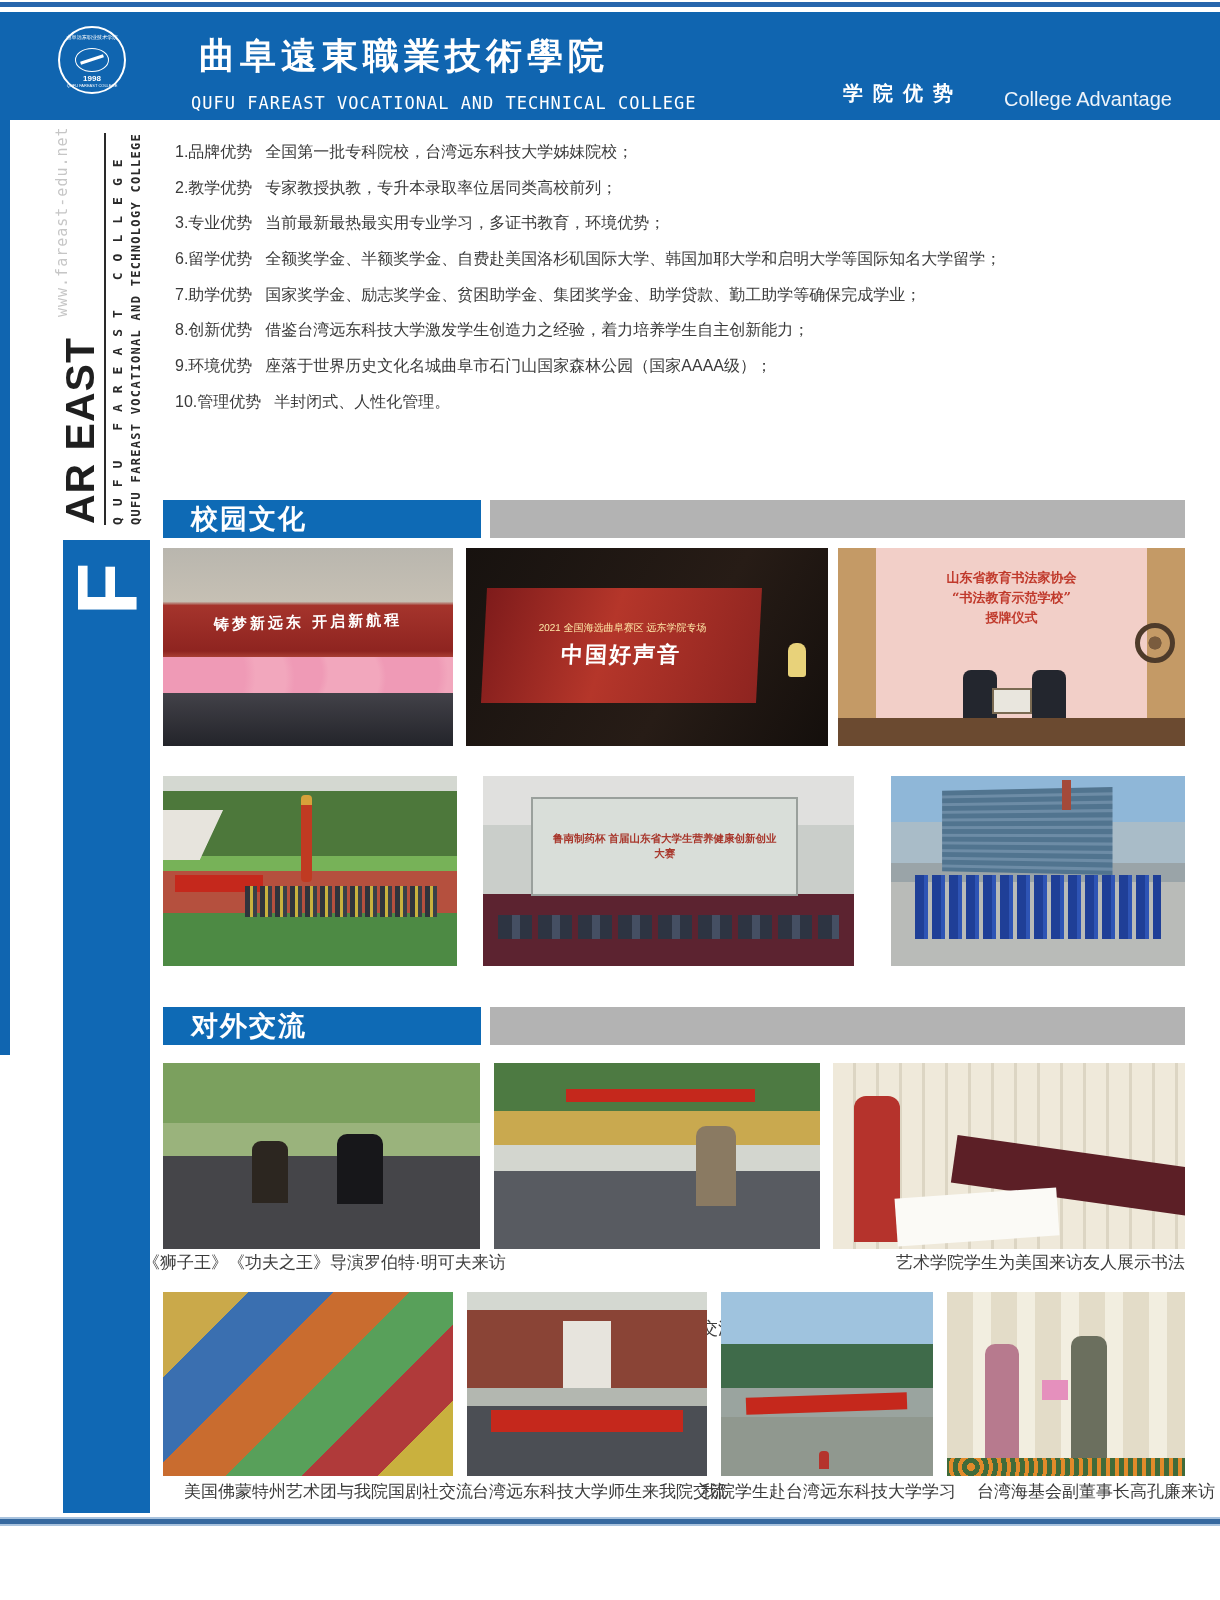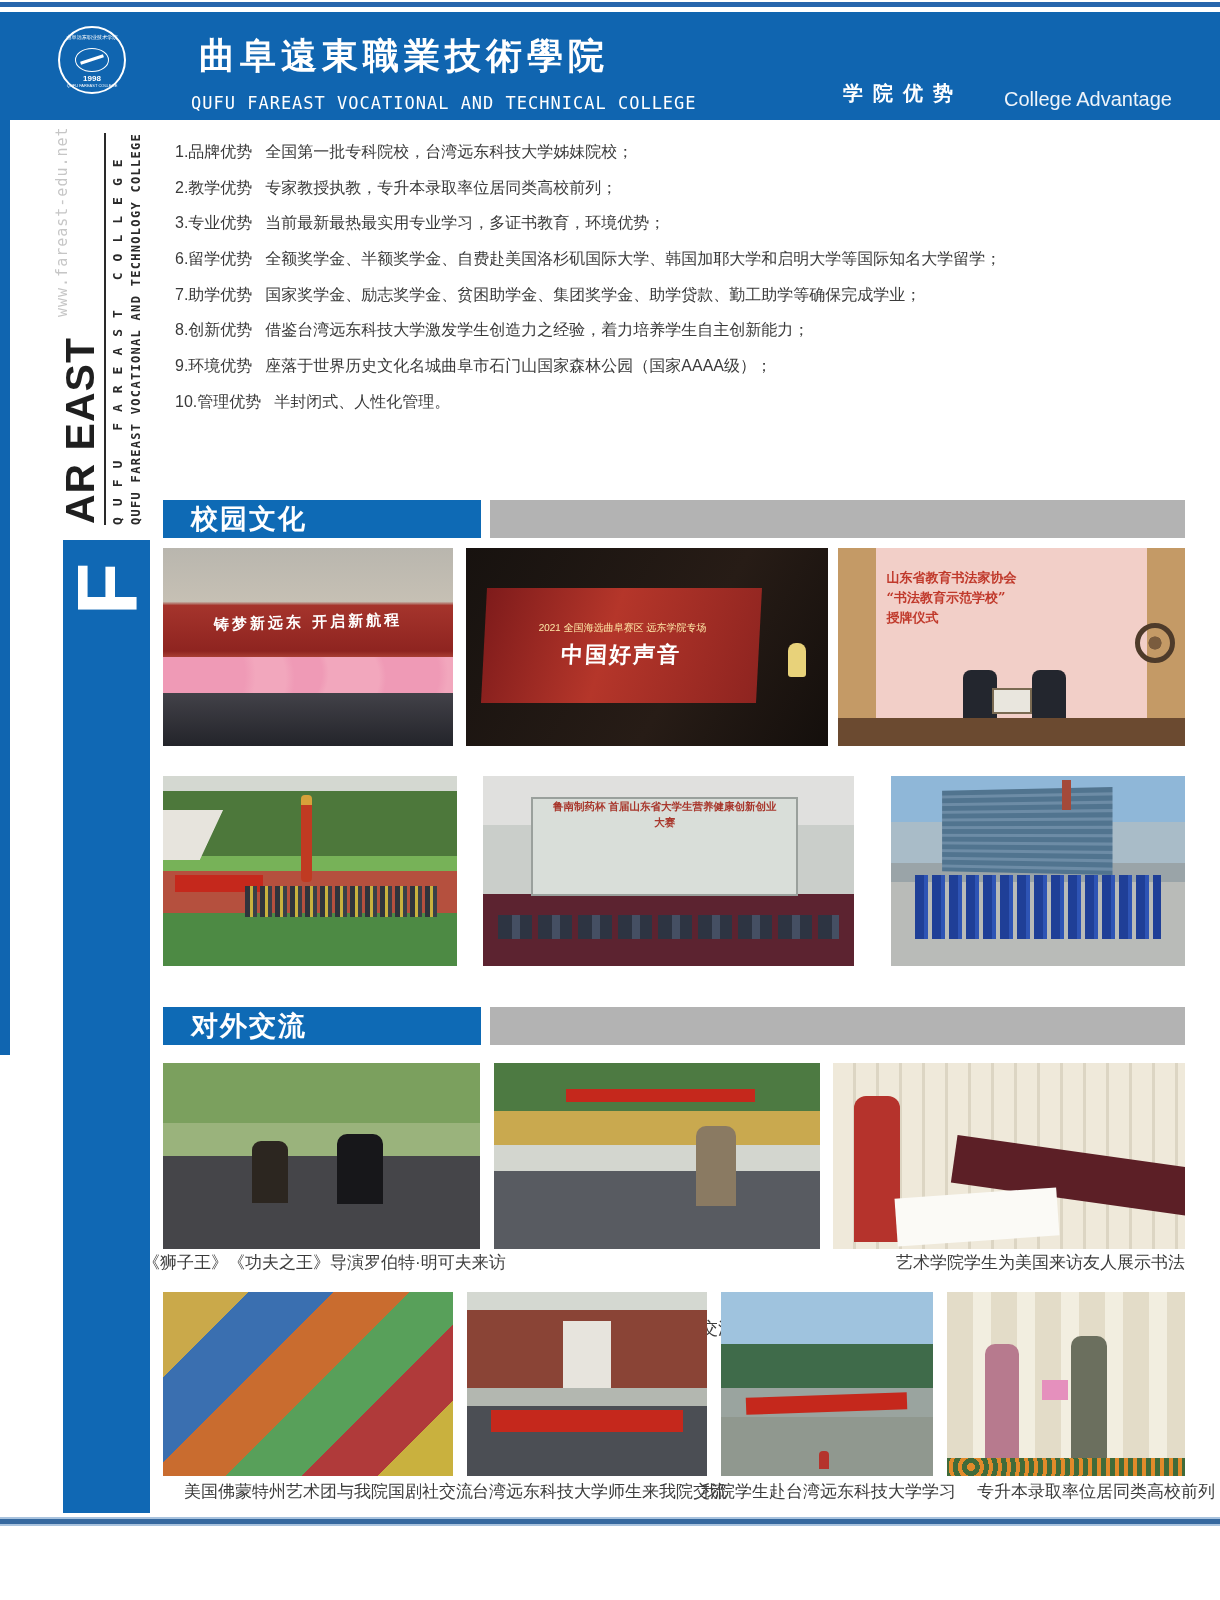--- a/index.html
+++ b/index.html
@@ -60,39 +60,39 @@
 
   #photo-c2 { left:466px; top:548px; width:362px; height:198px; background:linear-gradient(120deg,#17120f,#271c16 60%,#140f0c); }
   .c2-screen { position:absolute; left:5%; top:20%; width:76%; height:58%; background:linear-gradient(105deg,#7e1b1b 0%,#b5362a 45%,#8e2420 100%); transform:skewX(-3deg);
     display:flex; flex-direction:column; justify-content:center; align-items:center; }
   .c2-event { font-size:10px; color:#ffe9a8; margin-bottom:5px; white-space:nowrap; }
   .c2-show { font-size:22px; color:#fff; font-weight:bold; letter-spacing:2px; }
   .c2-singer { position:absolute; right:6%; top:48%; width:18px; height:34px; background:#e8d27a; border-radius:8px 8px 3px 3px; }
 
   #photo-c3 { left:838px; top:548px; width:347px; height:198px;
     background:linear-gradient(90deg,#c49a66 0 11%, #f2cfc8 11% 89%, #c49a66 89%); }
-  .c3-screen-text { top:10%; left:14%; width:72%; color:#c0392b; font-family:"DejaVu Serif", serif; font-size:13px; line-height:1.55; font-weight:bold; }
+  .c3-screen-text { top:10%; left:14%; width:72%; text-align:center; color:#c0392b; font-family:"DejaVu Serif", serif; font-size:13px; line-height:1.55; font-weight:bold; }
   .c3-table { position:absolute; bottom:0; width:100%; height:14%; background:#6b4a30; }
   .c3-fig1, .c3-fig2 { position:absolute; bottom:12%; width:34px; height:52px; background:#23262e; border-radius:8px 8px 0 0; }
   .c3-fig1 { left:36%; } .c3-fig2 { left:56%; }
   .c3-plaque { position:absolute; bottom:16%; left:44.5%; width:40px; height:26px; background:#e9e6de; border:2px solid #7a6a52; }
   .c3-wheel { position:absolute; right:3%; top:38%; width:40px; height:40px; border:5px solid #4e3b2a; border-radius:50%; background:radial-gradient(circle,#7a5c3e 0 30%, transparent 32%); }
 
   #photo-c4 { left:163px; top:776px; width:294px; height:190px;
     background:linear-gradient(180deg,#d4d8d1 0 8%, #4d783b 8% 42%, #77b258 42% 50%, #b5503e 50% 72%, #4d8a44 72% 100%); }
   .c4-column { position:absolute; left:47%; top:10%; width:11px; height:46%; background:linear-gradient(180deg,#d8a13a 0 12%, #c03a22 12% 100%); border-radius:4px; }
   .c4-canopy { position:absolute; left:0; top:18%; width:26%; height:26%; background:linear-gradient(115deg,#e7e4dd 0 60%, transparent 61%); }
   .c4-banner { position:absolute; left:4%; top:52%; width:30%; height:9%; background:#c5281c; }
   .c4-crowd { position:absolute; left:28%; top:58%; width:66%; height:16%;
     background:repeating-linear-gradient(90deg,#30343c 0 5px,#c9b13e 5px 8px,#3a4048 8px 12px,transparent 12px 15px); }
 
   #photo-c5 { left:483px; top:776px; width:371px; height:190px;
     background:linear-gradient(180deg,#e0e0de 0 26%, #caceca 26% 62%, #5c2330 62% 100%); }
   .c5-screen { position:absolute; left:13%; top:11%; width:72%; height:52%; background:#d9ded9; border:2px solid #9aa09c;
-    display:flex; align-items:flex-start; justify-content:center; }
+    display:flex; align-items:center; justify-content:center; }
   .c5-text { width:86%; text-align:center; font-size:10.5px; color:#a8372c; font-weight:bold; line-height:1.5; }
   .c5-panel { position:absolute; left:4%; bottom:14%; width:92%; height:13%;
     background:repeating-linear-gradient(90deg,#2d3442 0 14px,#454f63 14px 22px,#2d3442 22px 34px,transparent 34px 40px); }
 
   #photo-c6 { left:891px; top:776px; width:294px; height:190px;
     background:linear-gradient(180deg,#8fb7d8 0 24%, #a9bcc8 24% 46%, #9aa4a8 46% 56%, #b9bbb8 56% 100%); }
   .c6-building { position:absolute; left:16%; top:7%; width:58%; height:44%;
     background:repeating-linear-gradient(180deg,#51748f 0 5px,#6d8ca6 5px 8px); transform:perspective(200px) rotateY(-6deg); }
   .c6-chimney { position:absolute; left:58%; top:2%; width:9px; height:16%; background:#a44a3a; }
   .c6-crowd { position:absolute; left:8%; top:52%; width:84%; height:34%;
@@ -263,16 +263,16 @@
   </div>
   <div id="photo-q4" class="ph">
     <div class="q4-fig1"></div>
     <div class="q4-fig2"></div>
     <div class="q4-gift"></div>
     <div class="q4-flowers"></div>
   </div>
   <div class="cap" id="cap-q1">美国佛蒙特州艺术团与我院国剧社交流</div>
   <div class="cap" id="cap-q2">台湾远东科技大学师生来我院交流</div>
   <div class="cap" id="cap-q3">我院学生赴台湾远东科技大学学习</div>
-  <div class="cap" id="cap-q4">专升本录取率位居同类高校前列</div>
+  <div class="cap" id="cap-q4">台湾海基会副董事长高孔廉来访</div>
 
   <div class="bottom-bar"></div>
 </div>
 
 </body></html>

